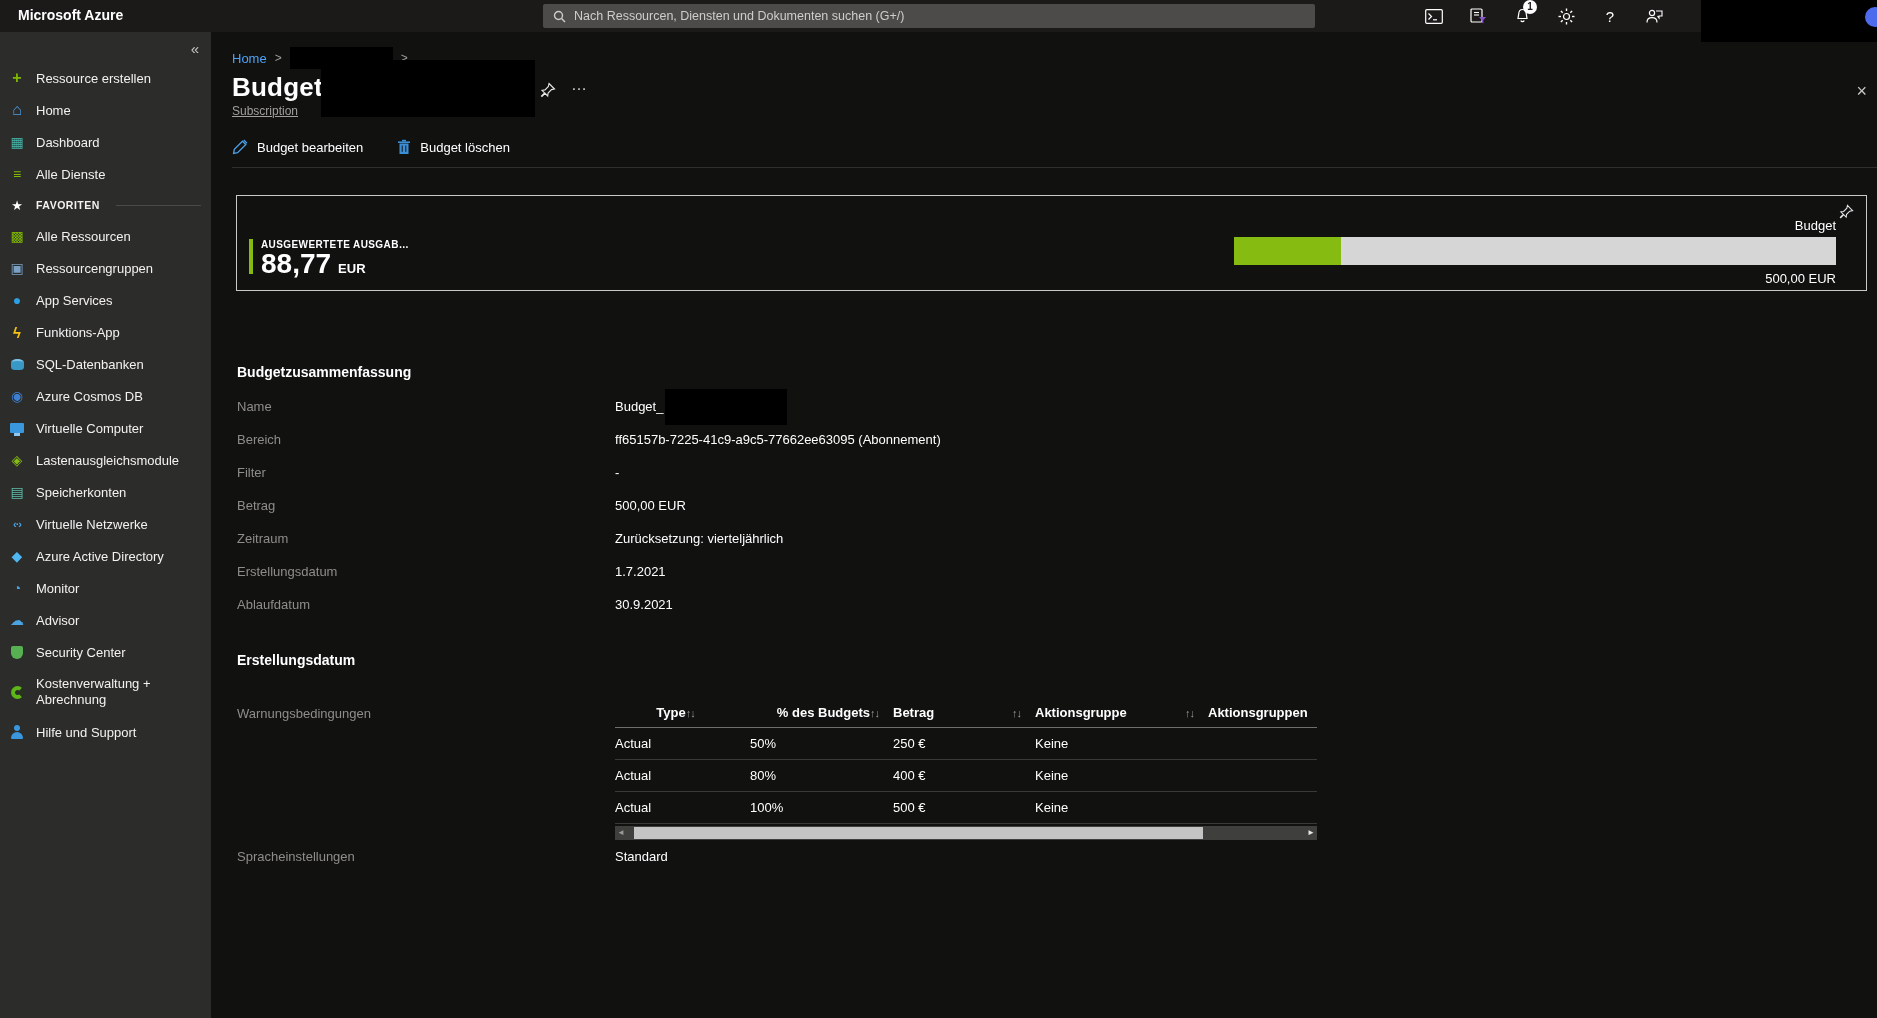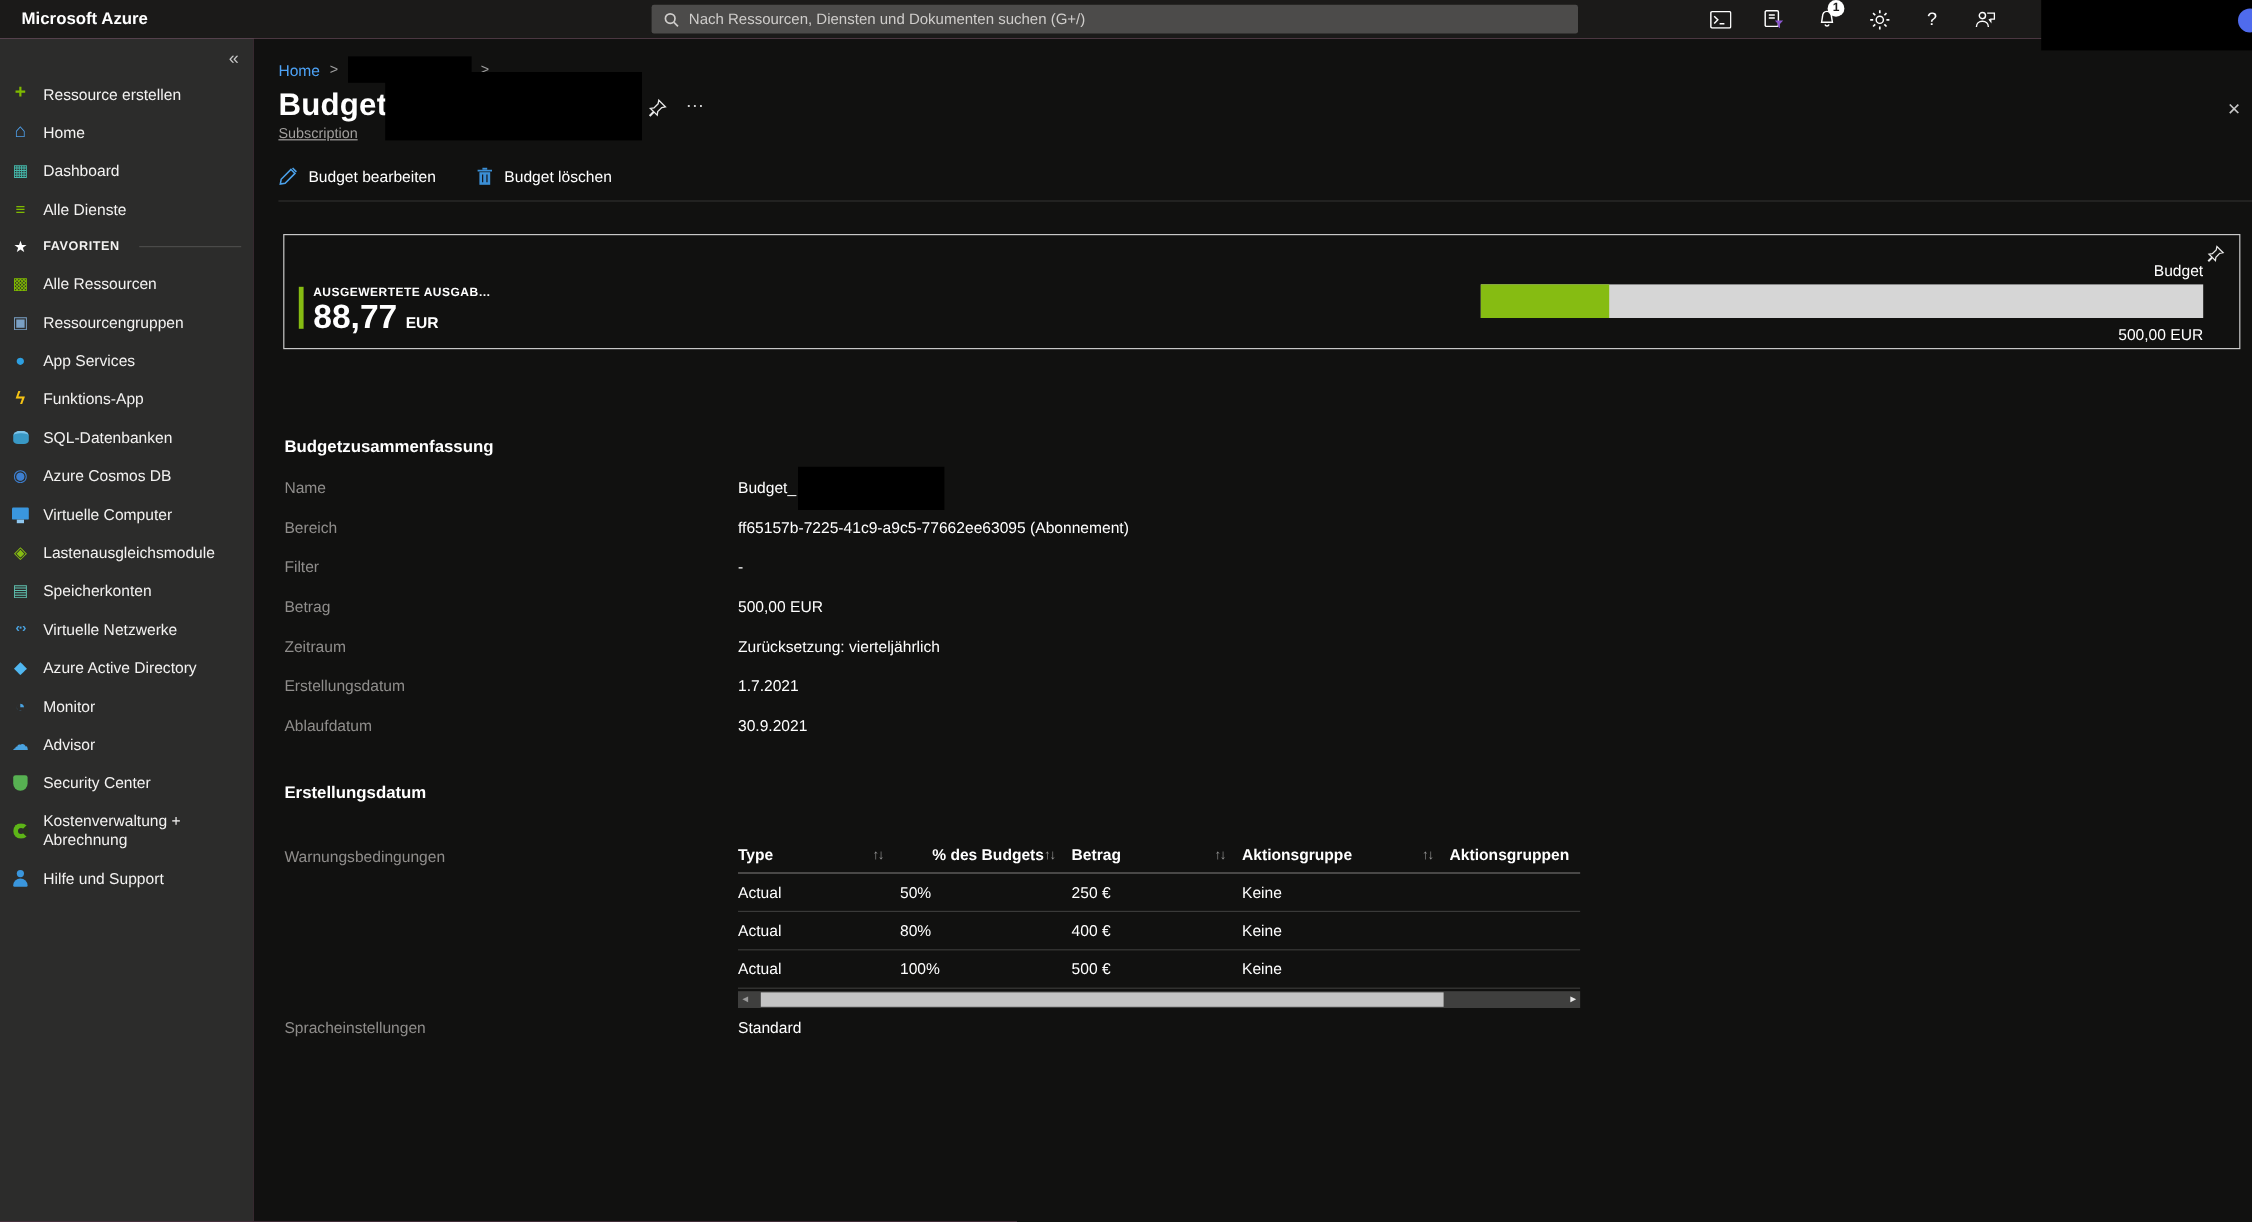--- a/index.html
+++ b/index.html
@@ -88,21 +88,21 @@
 
   .warnrow { display:flex; margin:30px 0 0 26px; }
   .warnrow .lbl { width:378px; flex:none; font-size:13px; color:#8f8d8b; padding-top:8px; }
   .tablewrap { width:702px; overflow:hidden; }
   .thead { display:flex; height:30px; align-items:center; border-bottom:1px solid #6f6e6d; }
   .th { display:flex; align-items:center; justify-content:space-between; font-size:13px; font-weight:bold; padding-right:14px; cursor:pointer; }
   .sort { color:#9a9a9a; font-size:11px; font-weight:normal; letter-spacing:-1px; }
   .tr { display:flex; height:32px; align-items:center; border-bottom:1px solid #3a3a39; font-size:13px; }
   .tr:last-of-type { border-bottom:none; }
   .td { padding-right:14px; }
-  .cw1 { width:135px; flex:none; } .cw2 { width:143px; flex:none;justify-content:flex-end; } .cw3 { width:142px; flex:none; }
+  .cw1 { width:135px; flex:none;justify-content:center; } .cw2 { width:143px; flex:none;justify-content:flex-end; } .cw3 { width:142px; flex:none; }
   .cw4 { width:173px; flex:none; } .cw5 { width:109px; flex:none; overflow:hidden; white-space:nowrap; }
   .hscroll { display:flex; align-items:center; height:14px; margin-top:2px; background:#3f3f3e; }
   .hs-arrow { width:12px; text-align:center; font-size:8px; color:#9a9a9a; line-height:14px; }
   .hs-arrow.right { color:#e8e8e8; }
   .hs-track { flex:1; position:relative; height:14px; }
   .hs-thumb { position:absolute; left:1%; top:1px; width:84%; height:12px; background:#c4c4c4; }
 
   .email-row { display:flex; align-items:center; margin:12px 0 0 26px; height:43px; }
   .email-row .lbl { width:378px; flex:none; font-size:13px; color:#8f8d8b; }
   .email-redact { width:180px; height:43px; background:#000; }

